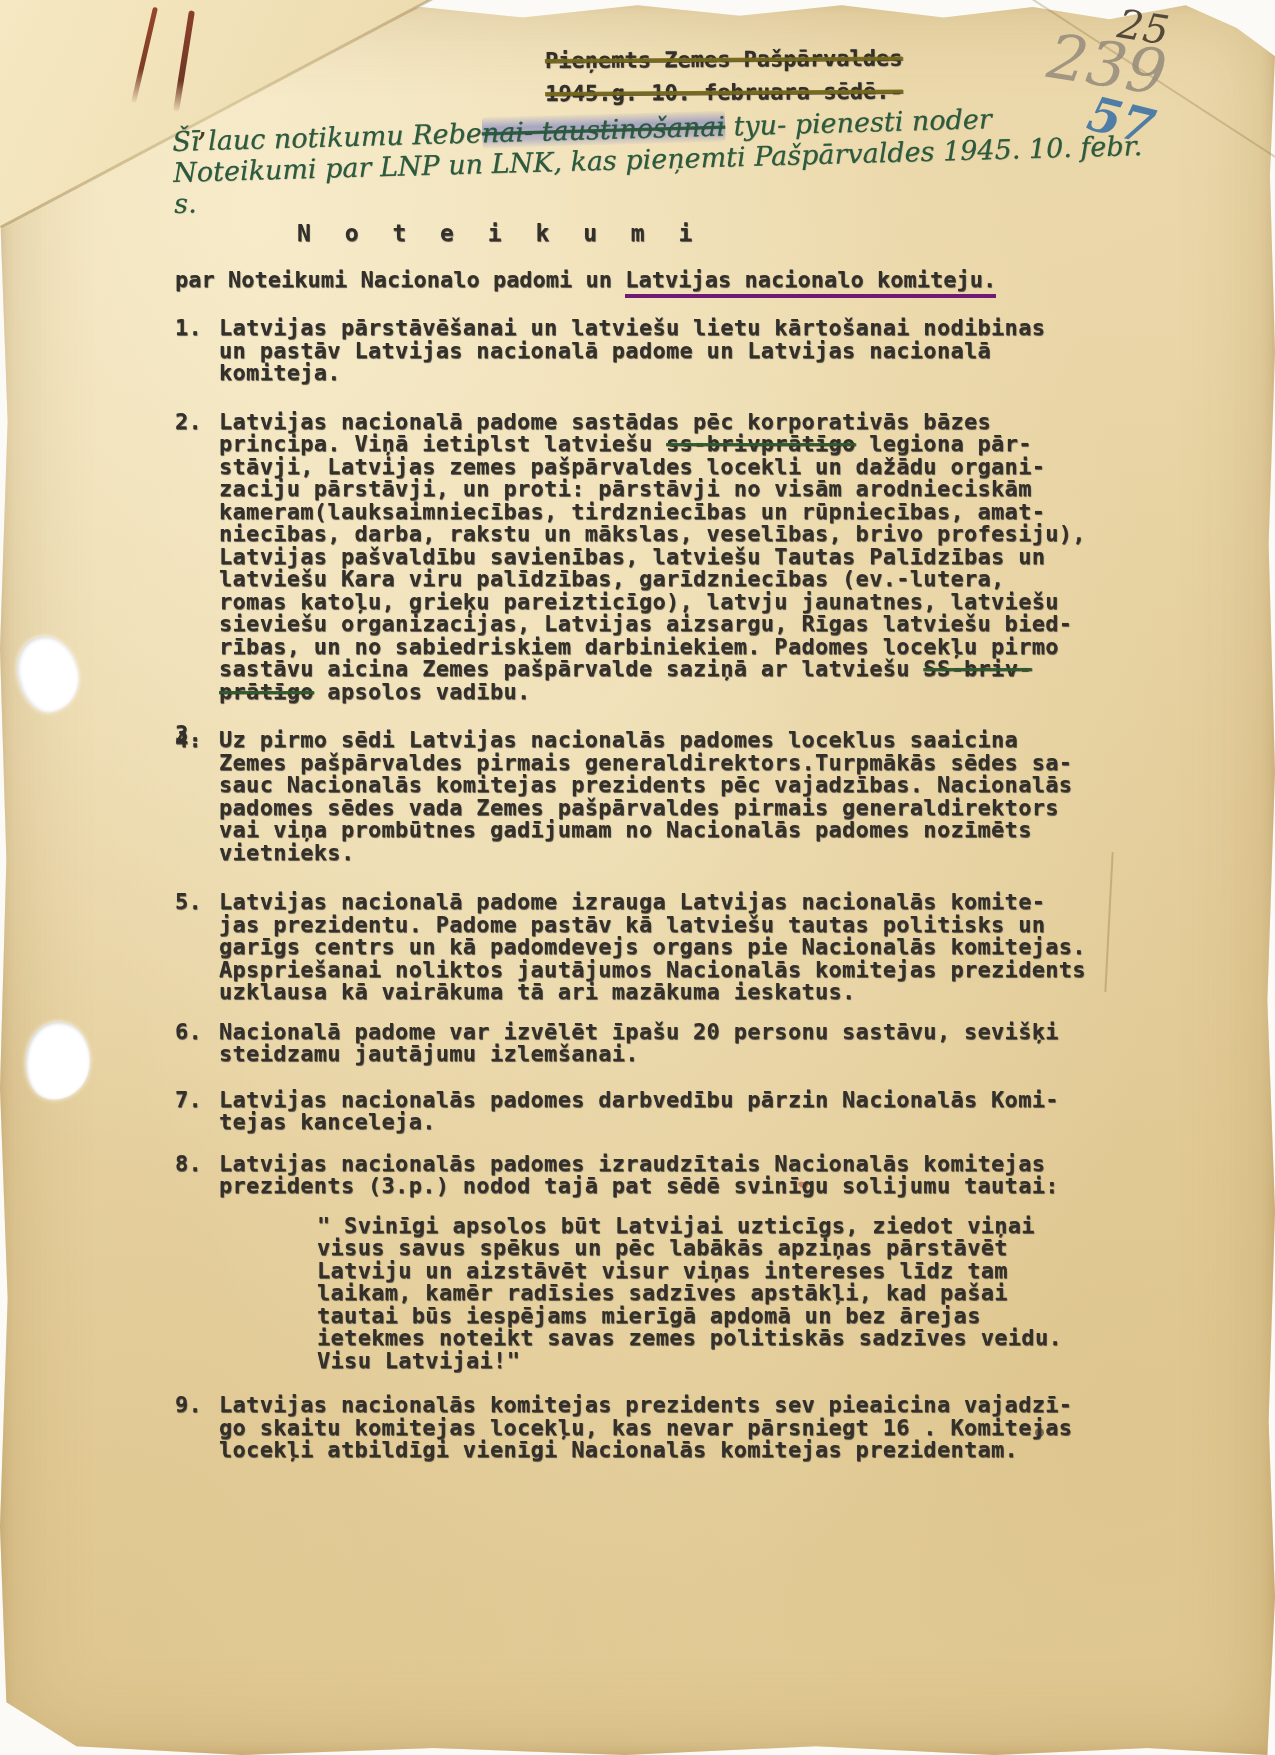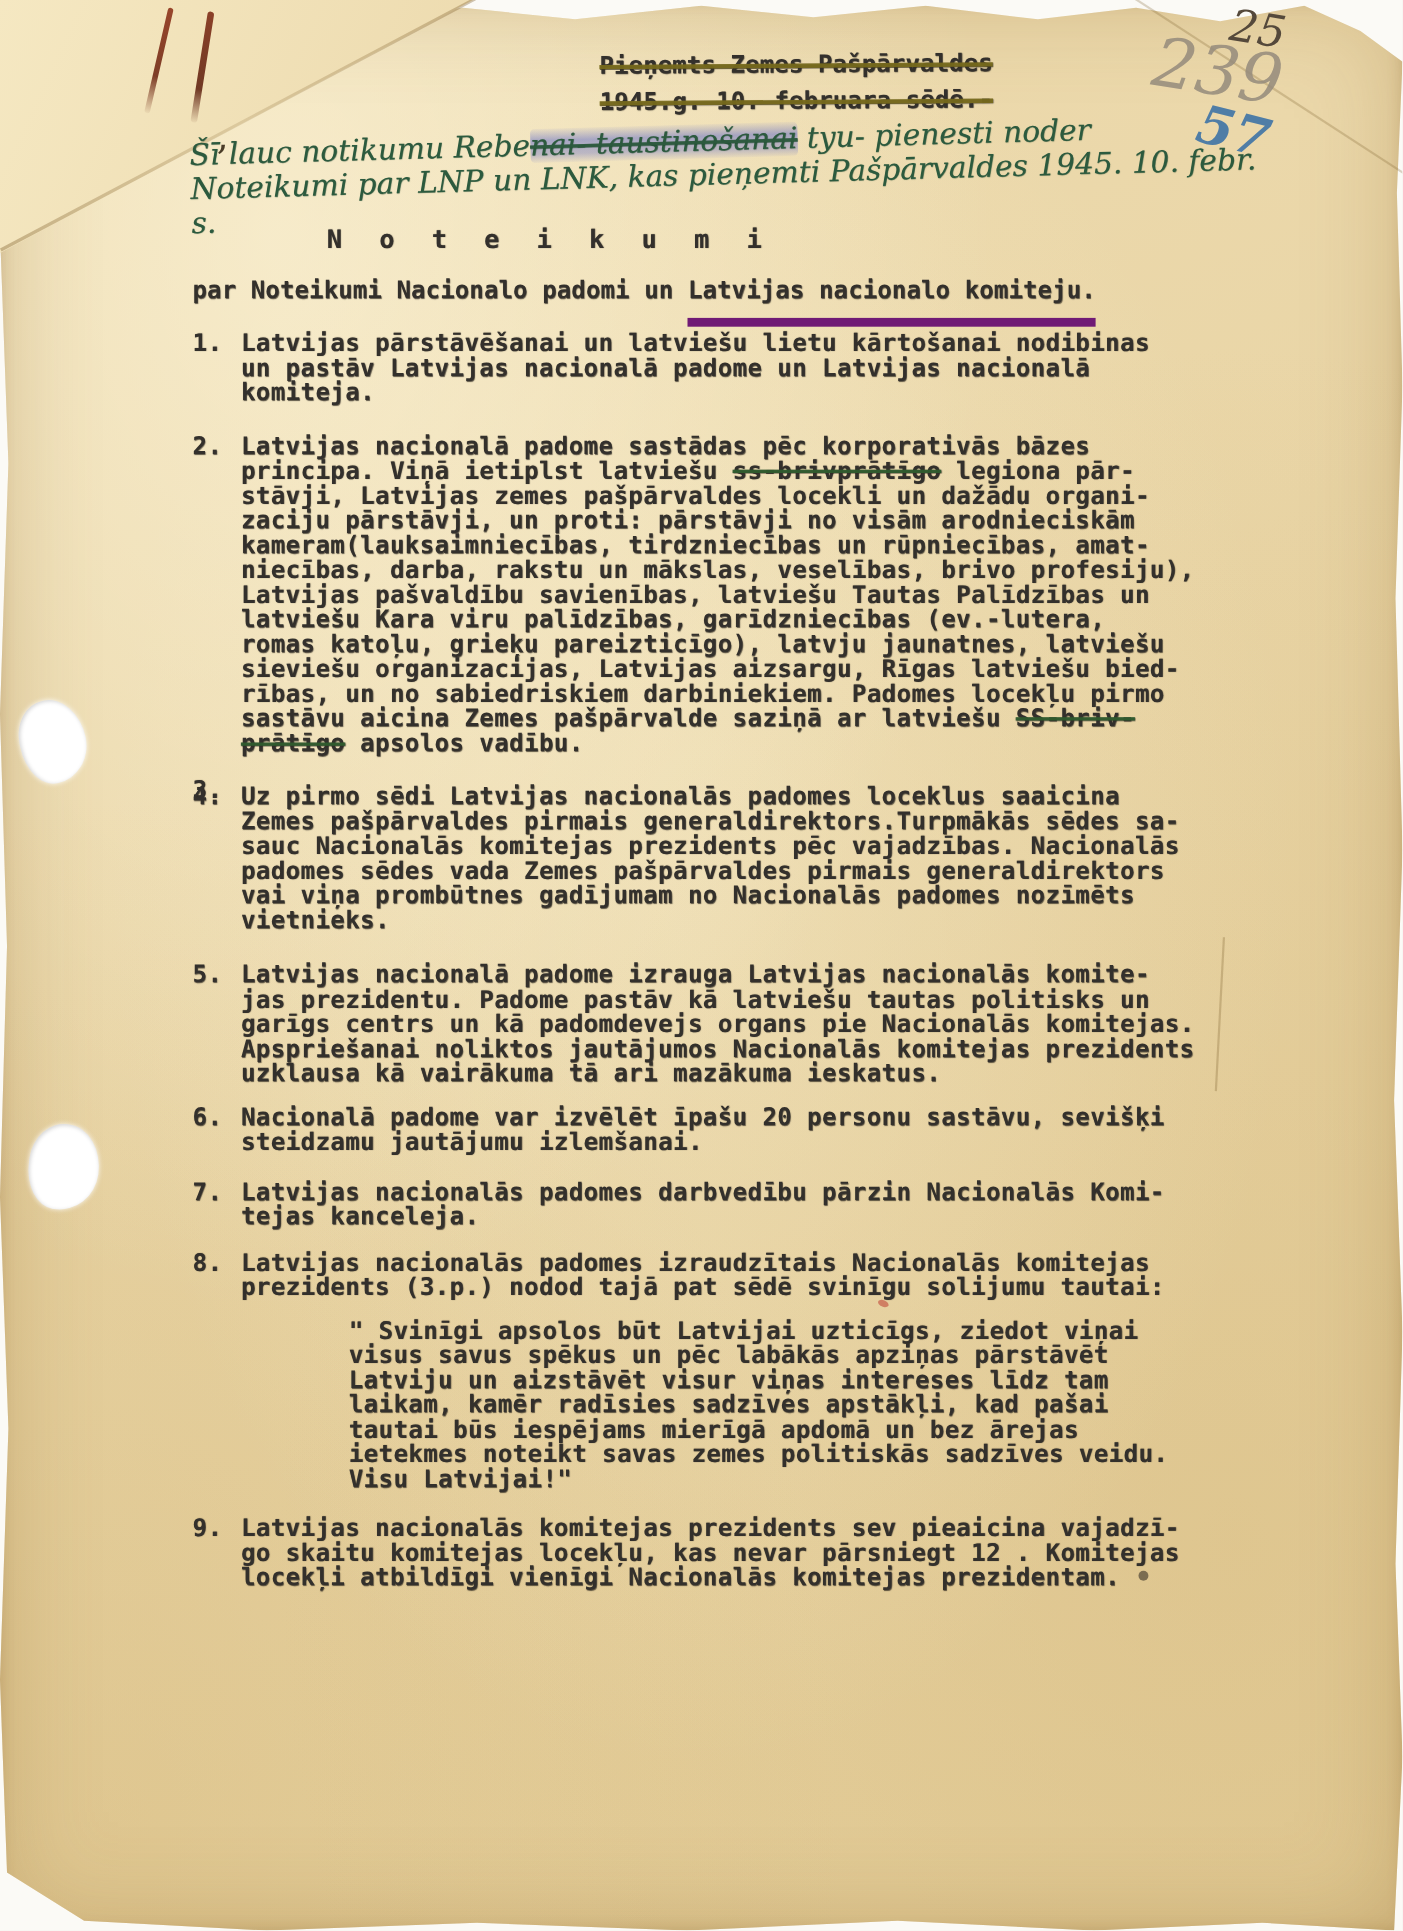--- a/index.html
+++ b/index.html
@@ -49,23 +49,23 @@
     transform:rotate(-0.4deg);}
   .stamp .struck{text-decoration:line-through;text-decoration-color:rgba(122,109,28,0.9);
     text-decoration-thickness:4px;}
   .annotation{margin:4px 0 0 -2px;width:1000px;font-family:"DejaVu Serif",serif;
     font-style:italic;font-size:27px;line-height:31px;color:#2c5a3e;
     text-shadow:0.4px 0.4px 0.7px rgba(30,70,45,0.6);transform:rotate(-1.6deg);}
   .smudge{background:linear-gradient(rgba(105,115,200,0.05),rgba(105,115,200,0.55) 35%,
     rgba(105,115,200,0.40) 75%,rgba(105,115,200,0.05));border-radius:4px;
     text-decoration:line-through;text-decoration-color:rgba(44,90,62,0.95);
     text-decoration-thickness:2.5px;}
-  .title{margin:0px 0 0 122px;font-size:23px;letter-spacing:10px;line-height:26px;}
+  .title{margin:15px 0 0 122px;font-size:23px;letter-spacing:10px;line-height:26px;}
   .subtitle{margin:22px 0 0 0;font-size:22px;line-height:23px;}
-  .red-underline{border-bottom:8px solid #701a75;padding-bottom:12px;}
+  .red-underline{border-bottom:4px solid #701a75;padding-bottom:2px;}
   .item{position:relative;padding-left:44px;font-size:22px;line-height:22.5px;
     white-space:pre-wrap;letter-spacing:0.3px;}
   .item .num{position:absolute;left:0;top:0;}
   .green-strike{text-decoration:line-through;text-decoration-color:rgba(47,92,46,0.95);
     text-decoration-thickness:2.5px;}
   .i1{margin-top:26px;} .i2{margin-top:26px;} .i3{margin-top:20px;} .i4{margin-top:26px;}
   .i5{margin-top:27px;} .i6{margin-top:17px;} .i7{margin-top:23px;} .i8{margin-top:19px;}
   .i9{margin-top:22px;}
   .oath{margin:17px 0 0 142px;font-size:22px;line-height:22.5px;white-space:pre-wrap;
     letter-spacing:0.3px;}
@@ -150,17 +150,17 @@
 
     <div class="oath typed">" Svinīgi apsolos būt Latvijai uzticīgs, ziedot viņai
 visus savus spēkus un pēc labākās apziņas pārstāvēt
 Latviju un aizstāvēt visur viņas intereses līdz tam
 laikam, kamēr radīsies sadzīves apstākļi, kad pašai
 tautai būs iespējams mierīgā apdomā un bez ārejas
 ietekmes noteikt savas zemes politiskās sadzīves veidu.
 Visu Latvijai!"</div>
 
     <div class="item typed i9"><span class="num">9.</span><span>Latvijas nacionalās komitejas prezidents sev pieaicina vajadzī-
-go skaitu komitejas locekļu, kas nevar pārsniegt 12 . Komitejas
+go skaitu komitejas locekļu, kas nevar pārsniegt 16 . Komitejas
 locekļi atbildīgi vienīgi Nacionalās komitejas prezidentam.</span></div>
 
   </div>
 </div>
 
 </body></html>

